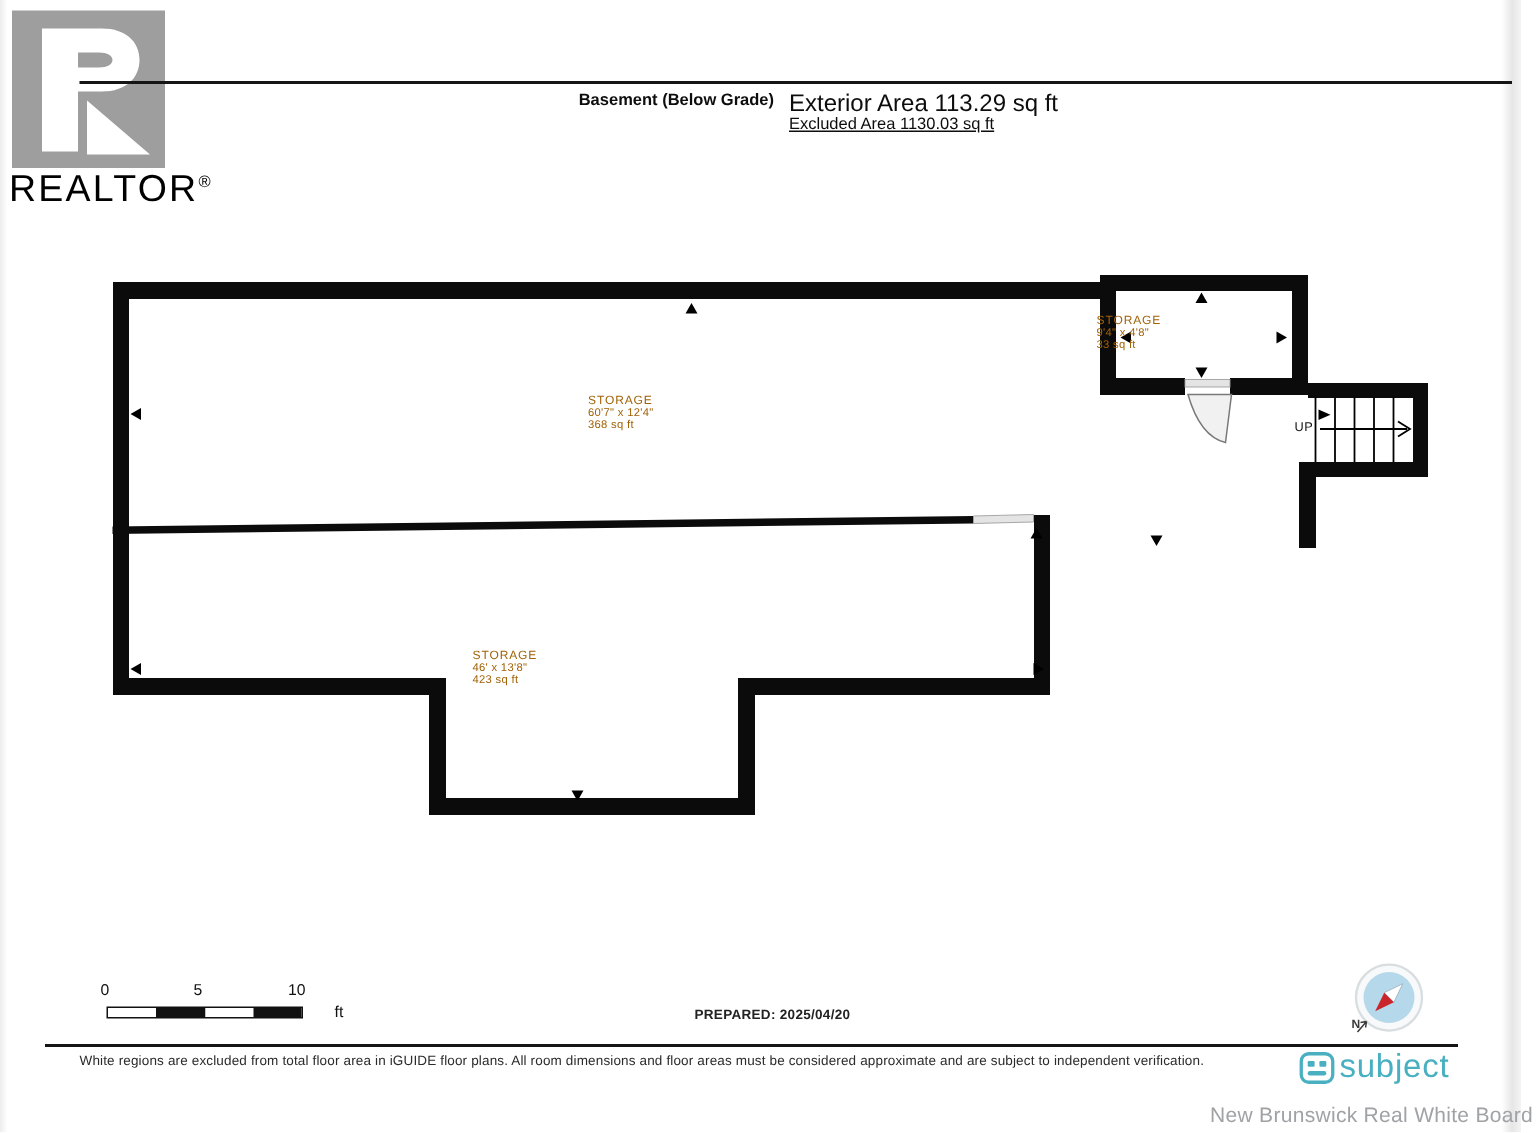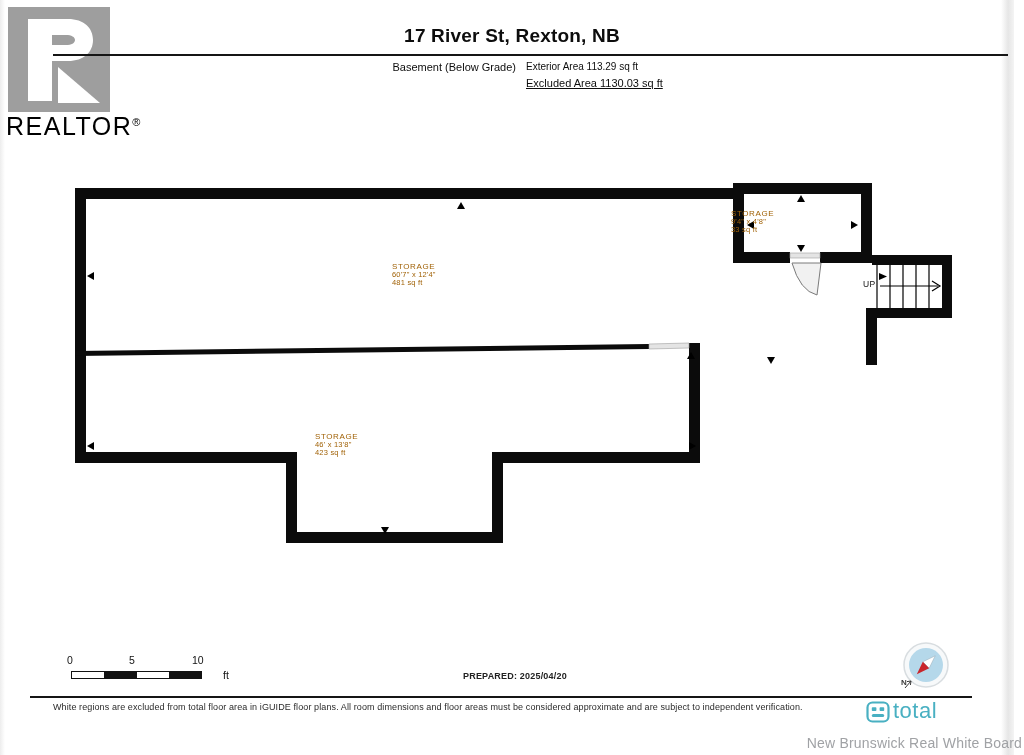--- a/index.html
+++ b/index.html
@@ -6,22 +6,22 @@
   .page{position:relative;width:1024px;height:755px;background:#ffffff;
         font-family:"Liberation Sans",sans-serif;overflow:hidden;color:#111;}
   .abs{position:absolute;}
 
   
   .realtor-box{left:8px;top:7px;width:102px;height:105px;background:#9e9e9e;}
   .realtor-text{left:6px;top:112px;font-size:25px;letter-spacing:1.5px;color:#000000;white-space:nowrap;}
   .realtor-text sup{font-size:11px;}
   .page-title{left:262px;top:25px;width:500px;text-align:center;font-size:19px;font-weight:bold;letter-spacing:.2px;color:#0d0d0d;white-space:nowrap;}
   .title-rule{left:53px;top:54px;width:955px;height:2px;background:#151515;z-index:3;}
-  .floor-label{left:340px;top:61px;width:176px;text-align:right;font-size:11px;font-weight:normal;color:#0d0d0d;}
-  .area-line1{left:526px;top:61px;font-size:10px;color:#0d0d0d;}
+  .floor-label{left:340px;top:61px;width:176px;text-align:right;font-size:11px;font-weight:bold;color:#0d0d0d;}
+  .area-line1{left:526px;top:61px;font-size:16px;color:#0d0d0d;}
   .area-line2{left:526px;top:77px;font-size:11px;color:#0d0d0d;text-decoration:underline;}
 
   
   .plan{left:0;top:0;width:1024px;height:755px;z-index:1;}
 
   
   .room-label{z-index:2;color:#a16207;line-height:8px;}
   .room-label .rname{font-size:8px;letter-spacing:.6px;}
   .room-label .rdim,.room-label .rarea{font-size:7.5px;letter-spacing:.2px;}
   .rl-1{left:392px;top:263px;width:140px;}
@@ -62,21 +62,20 @@
 
   <div class="abs realtor-box">
     <svg width="102" height="105" viewBox="0 0 102 105">
       <rect x="20" y="12" width="24" height="82" fill="#fff"></rect>
       <path fill="#fff" fill-rule="evenodd" d="M44 12 H60 C76 12 85 21 85 33 C85 45 76 54 60 54 H44 V38 H58 C63.5 38 67 36 67 33 C67 30 63.5 28 58 28 H44 Z"></path>
       <path fill="#fff" d="M50 60 L92 96 L50 96 Z"></path>
     </svg>
   </div>
   <div class="abs realtor-text"><span>REALTOR</span><sup>®</sup></div>
 
-  <div class="abs page-title">17 River St, Rexton, NB</div>
   <div class="abs title-rule"></div>
   <div class="abs floor-label">Basement (Below Grade)</div>
   <div class="abs area-line1">Exterior Area 113.29 sq ft</div>
   <div class="abs area-line2">Excluded Area 1130.03 sq ft</div>
 
   <svg class="abs plan" viewBox="0 0 1024 755">
     <g fill="#0b0b0b" shape-rendering="crispEdges">
 
       <rect x="75" y="188" width="11" height="275"></rect>
       <rect x="75" y="188" width="668" height="11"></rect>
@@ -137,21 +136,21 @@
       <circle cx="926" cy="665" r="17" fill="#b5d8ea"></circle>
       <polygon points="935.2,655.8 929.2,668.2 922.8,661.8" fill="#ffffff" stroke="#9fb4c0" stroke-width="0.6"></polygon>
       <polygon points="916.8,674.2 929.2,668.2 922.8,661.8" fill="#c9252b"></polygon>
       <path d="M905 688 L911 681 M911 681 l-4 0.6 M911 681 l-0.6 4" stroke="#3a3a3a" stroke-width="1" fill="none"></path>
     </g>
   </svg>
 
   <div class="abs room-label rl-1">
     <div class="rname">STORAGE</div>
     <div class="rdim">60'7" x 12'4"</div>
-    <div class="rarea">481 sq ft</div>
+    <div class="rarea">368 sq ft</div>
   </div>
   <div class="abs room-label rl-2">
     <div class="rname">STORAGE</div>
     <div class="rdim">9'4" x 4'8"</div>
     <div class="rarea">33 sq ft</div>
   </div>
   <div class="abs room-label rl-3">
     <div class="rname">STORAGE</div>
     <div class="rdim">46' x 13'8"</div>
     <div class="rarea">423 sq ft</div>
@@ -174,16 +173,16 @@
   <div class="abs footer-rule"></div>
   <div class="abs disclaimer">White regions are excluded from total floor area in iGUIDE floor plans. All room dimensions and floor areas must be considered approximate and are subject to independent verification.</div>
   <div class="abs iguide-icon">
     <svg width="24" height="22" viewBox="0 0 24 22">
       <rect x="1.5" y="1.5" width="21" height="19" rx="5" fill="none" stroke="#49b0c2" stroke-width="2.2"></rect>
       <rect x="5.8" y="6.3" width="4.6" height="3.8" rx="0.8" fill="#49b0c2"></rect>
       <rect x="13.6" y="6.3" width="4.6" height="3.8" rx="0.8" fill="#49b0c2"></rect>
       <rect x="5.8" y="13" width="12.4" height="3" rx="1.5" fill="#49b0c2"></rect>
     </svg>
   </div>
-  <div class="abs iguide-text">total</div>
+  <div class="abs iguide-text">subject</div>
   <div class="abs board-name">New Brunswick Real White Board</div>
 
 </div>
 
 </body></html>

